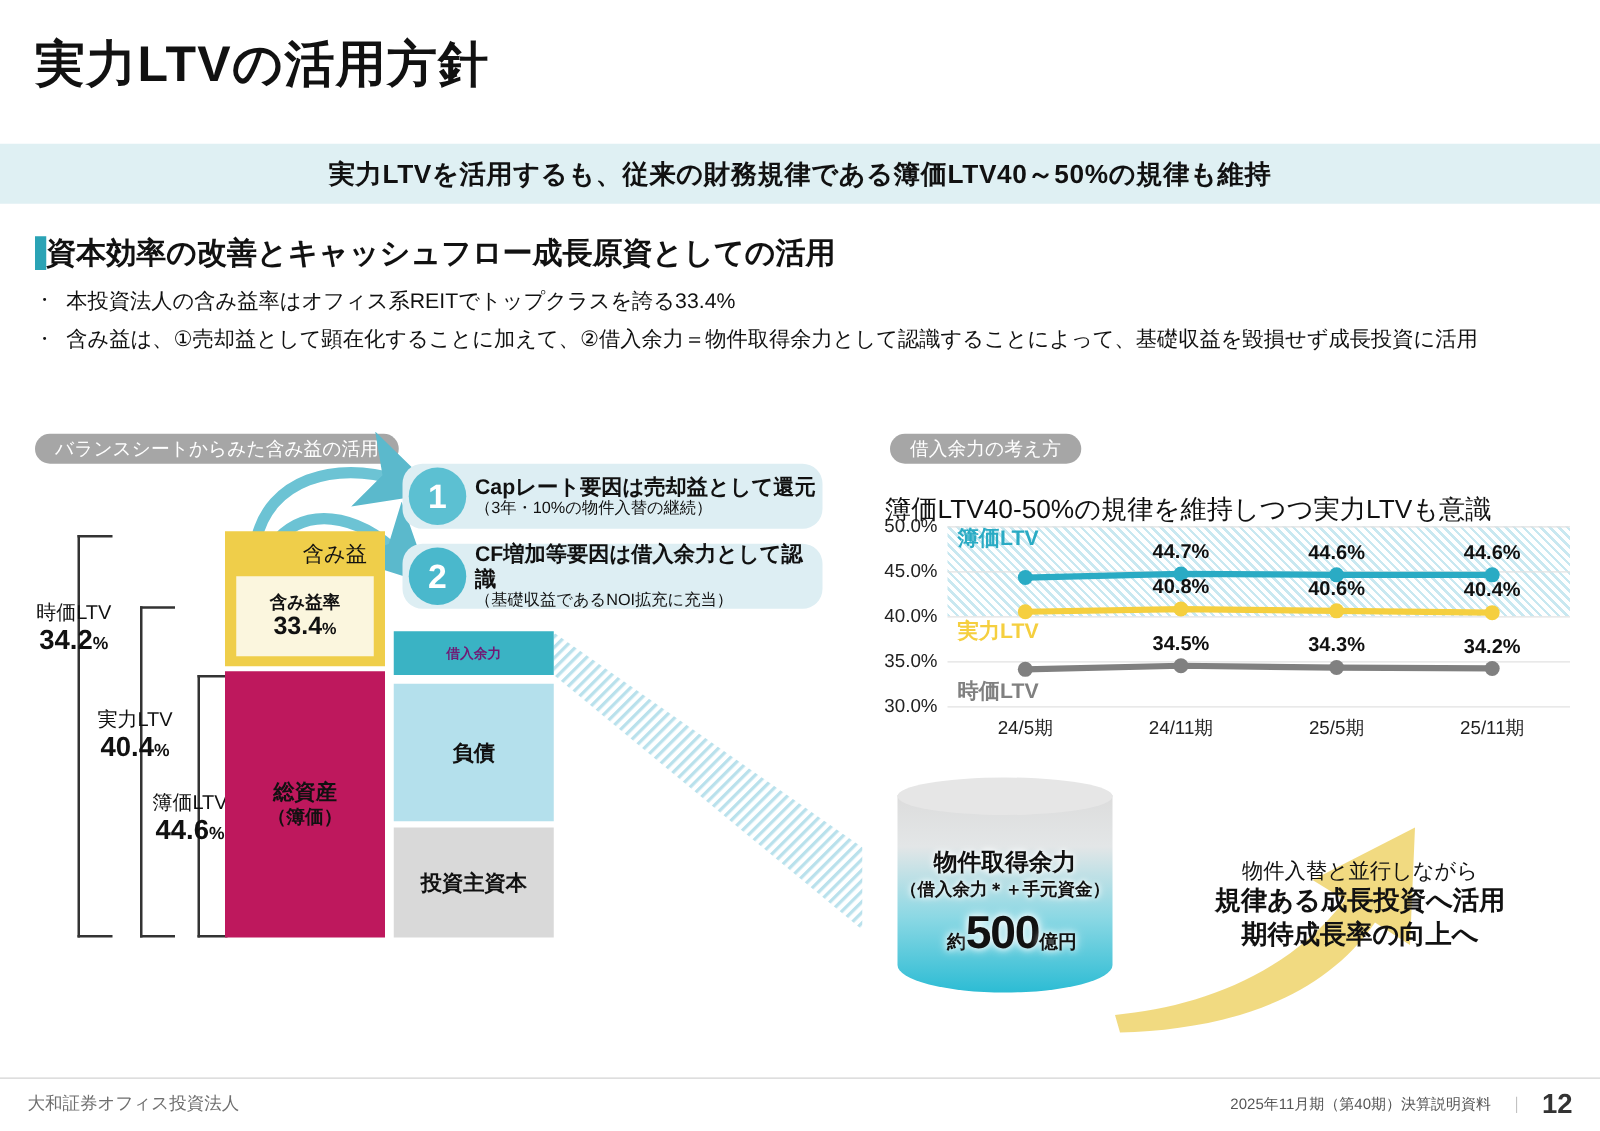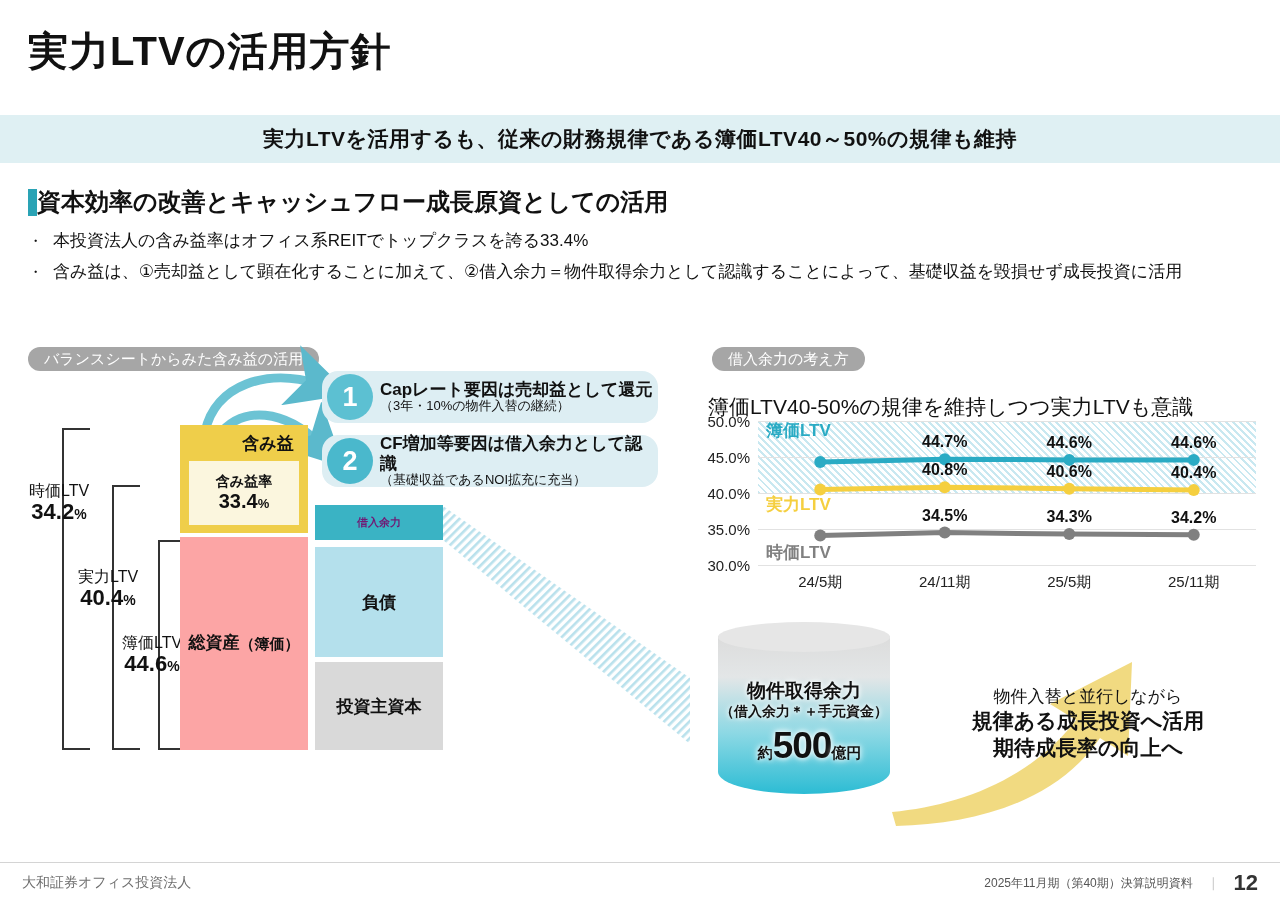--- a/index.html
+++ b/index.html
@@ -43,33 +43,33 @@
 
   
   .bs{position:absolute;left:0;top:340px;width:690px;height:500px;}
 
   .bar-unreal{
     position:absolute;left:180px;top:85px;width:128px;height:108px;
     background:#efce4a;
   }
   .bar-unreal .lbl{
     position:absolute;left:0;right:0;top:7px;text-align:center;
-    font-size:17px;font-weight:700;color:#111;padding-left:48px;
+    font-size:17px;font-weight:400;color:#111;padding-left:48px;
   }
   .bar-unreal .inner{
     position:absolute;left:9px;right:9px;top:36px;bottom:8px;background:#fbf6de;
     display:flex;flex-direction:column;align-items:center;justify-content:center;line-height:1.15;
   }
   .bar-unreal .inner .t1{font-size:14px;font-weight:700;color:#111;}
   .bar-unreal .inner .t2{font-size:20px;font-weight:700;color:#111;}
   .bar-unreal .inner .t2 small{font-size:13px;font-weight:700;}
 
   .bar-total{
     position:absolute;left:180px;top:197px;width:128px;height:213px;
-    background:#fca5a5;display:flex;flex-direction:row;
+    background:#be185d;display:flex;flex-direction:column;
     align-items:center;justify-content:center;line-height:1.2;
   }
   .bar-total .t1{font-size:17px;font-weight:700;color:#111;}
   .bar-total .t2{font-size:15px;font-weight:700;color:#111;}
 
   .bar-capacity{
     position:absolute;left:315px;top:165px;width:128px;height:35px;
     background:#3ab3c4;display:flex;align-items:center;justify-content:center;
   }
   .bar-capacity span{font-size:11px;font-weight:700;color:#701a75;}

